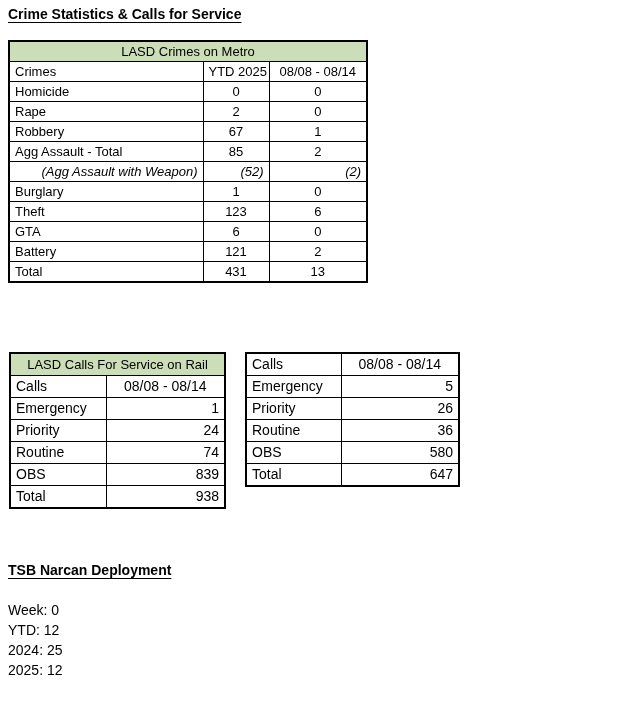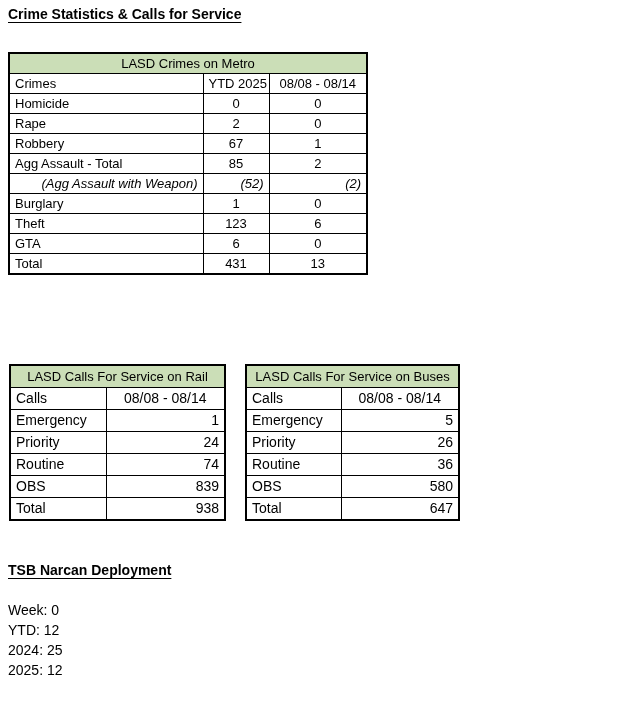--- a/index.html
+++ b/index.html
@@ -27,21 +27,20 @@
     white-space: nowrap;
   }
   #main-heading { top: 6px; }
   #narcan-heading { top: 562px; }
 
   table {
     position: absolute;
     border-collapse: collapse;
     table-layout: fixed;
     border: 2px solid #000;
-    margin-top: 12px;
   }
   td {
     border: 1px solid #000;
     padding: 0 5px;
     font-size: 13px;
     line-height: 19px;
     height: 19px;
     white-space: nowrap;
     overflow: hidden;
     vertical-align: middle;
@@ -127,20 +126,25 @@
       <td>Theft</td>
       <td class="center">123</td>
       <td class="center">6</td>
     </tr>
     <tr>
       <td>GTA</td>
       <td class="center">6</td>
       <td class="center">0</td>
     </tr>
     <tr>
+      <td>Battery</td>
+      <td class="center">121</td>
+      <td class="center">2</td>
+    </tr>
+    <tr>
       <td>Total</td>
       <td class="center">431</td>
       <td class="center">13</td>
     </tr>
   </tbody>
     </table>
 
   <table id="rail-table" class="calls-table">
     <colgroup>
         <col style="width:96px">
@@ -176,23 +180,20 @@
     </tr>
   </tbody>
     </table>
 
   <table id="buses-table" class="calls-table">
     <colgroup>
         <col style="width:95px">
         <col style="width:118px">
       </colgroup>
     <tbody>
-        <tr>
-      <td colspan="2" class="table-title green" style="background-color: rgb(203, 222, 183);">LASD Calls For Service on Buses</td>
-    </tr>
     <tr>
       <td>Calls</td>
       <td class="center">08/08 - 08/14</td>
     </tr>
     <tr>
       <td>Emergency</td>
       <td class="right">5</td>
     </tr>
     <tr>
       <td>Priority</td>

